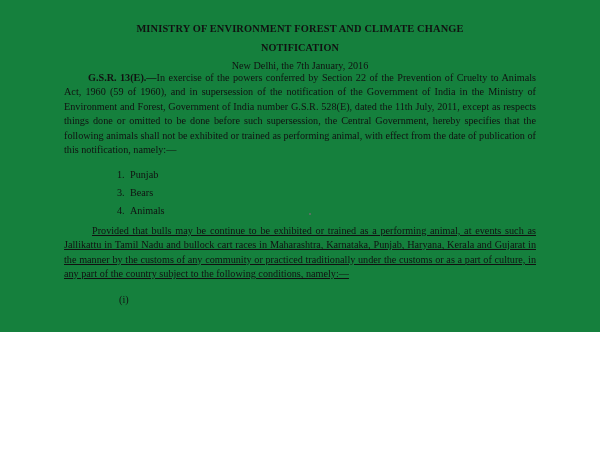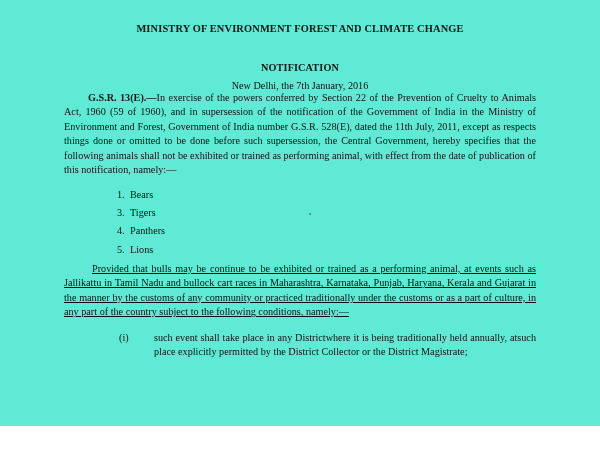--- a/index.html
+++ b/index.html
@@ -12,40 +12,40 @@
     height: 450px;
     background: #ffffff;
     font-family: "Liberation Serif", "DejaVu Serif", serif;
     color: #111111;
     overflow: hidden;
   }
 
   .page {
     position: relative;
     width: 600px;
-    height: 426px;
-    background: #5eead4;
+    height: 332px;
+    background: #15803d;
     box-sizing: border-box;
   }
 
   
   .masthead {
     padding-top: 22px;
     text-align: center;
   }
   .ministry-title {
     font-size: 10.4px;
     font-weight: bold;
     letter-spacing: 0.15px;
     line-height: 1.25;
   }
   .notification-heading {
     font-size: 10.2px;
     font-weight: bold;
-    margin-top: 27px;
+    margin-top: 7px;
     letter-spacing: 0.15px;
   }
   .dateline {
     font-size: 10.2px;
     font-weight: normal;
     margin-top: 7px;
   }
 
   
   .body-block {
@@ -136,29 +136,28 @@
     <div class="ministry-title">MINISTRY OF ENVIRONMENT FOREST AND CLIMATE CHANGE</div>
     <div class="notification-heading">NOTIFICATION</div>
     <div class="dateline">New Delhi, the 7th January, 2016</div>
   </div>
 
   <div class="body-block">
 
     <p class="para para-main"><span class="gsr-lead">G.S.R.  13(E).—</span><span>In exercise of the powers conferred by Section 22 of the Prevention of Cruelty to Animals Act, 1960 (59 of 1960), and in supersession of the notification of the Government of India in the Ministry of Environment and Forest, Government of India number G.S.R. 528(E), dated the 11th  July, 2011, except as respects things done or omitted to be done before such supersession, the Central Government, hereby specifies that the following animals shall not be exhibited or trained as performing animal, with effect from the date of  publication of this notification, namely:—</span></p>
 
     <ul class="animal-list">
-      <li><span class="num">1.</span><span>Bears</span></li>
-      <li><span class="num">3.</span><span>Tigers</span></li>
-      <li><span class="num">4.</span><span>Panthers</span></li>
-      <li><span class="num">5.</span><span>Lions</span></li>
+      <li><span class="num">1.</span><span>Punjab</span></li>
+      <li><span class="num">3.</span><span>Bears</span></li>
+      <li><span class="num">4.</span><span>Animals</span></li>
     </ul>
 
     <p class="para para-proviso">Provided that bulls may be continue to be exhibited or trained as a performing animal, at events such as Jallikattu in Tamil Nadu and bullock cart races in Maharashtra, Karnataka, Punjab, Haryana, Kerala and Gujarat in the manner by the customs of any community or practiced traditionally under the customs or as a part of culture, in any part of the country subject to the following conditions, namely:—</p>
 
     <ul class="conditions">
-      <li><span class="roman">(i)</span><span>such event shall take place in any Districtwhere it is being traditionally held annually, atsuch place explicitly permitted by the District Collector or the District Magistrate;</span></li>
+      <li><span class="roman">(i)</span></li>
     </ul>
 
   </div>
 
   <div class="speckle"></div>
 
 </div>
 
 </body></html>

